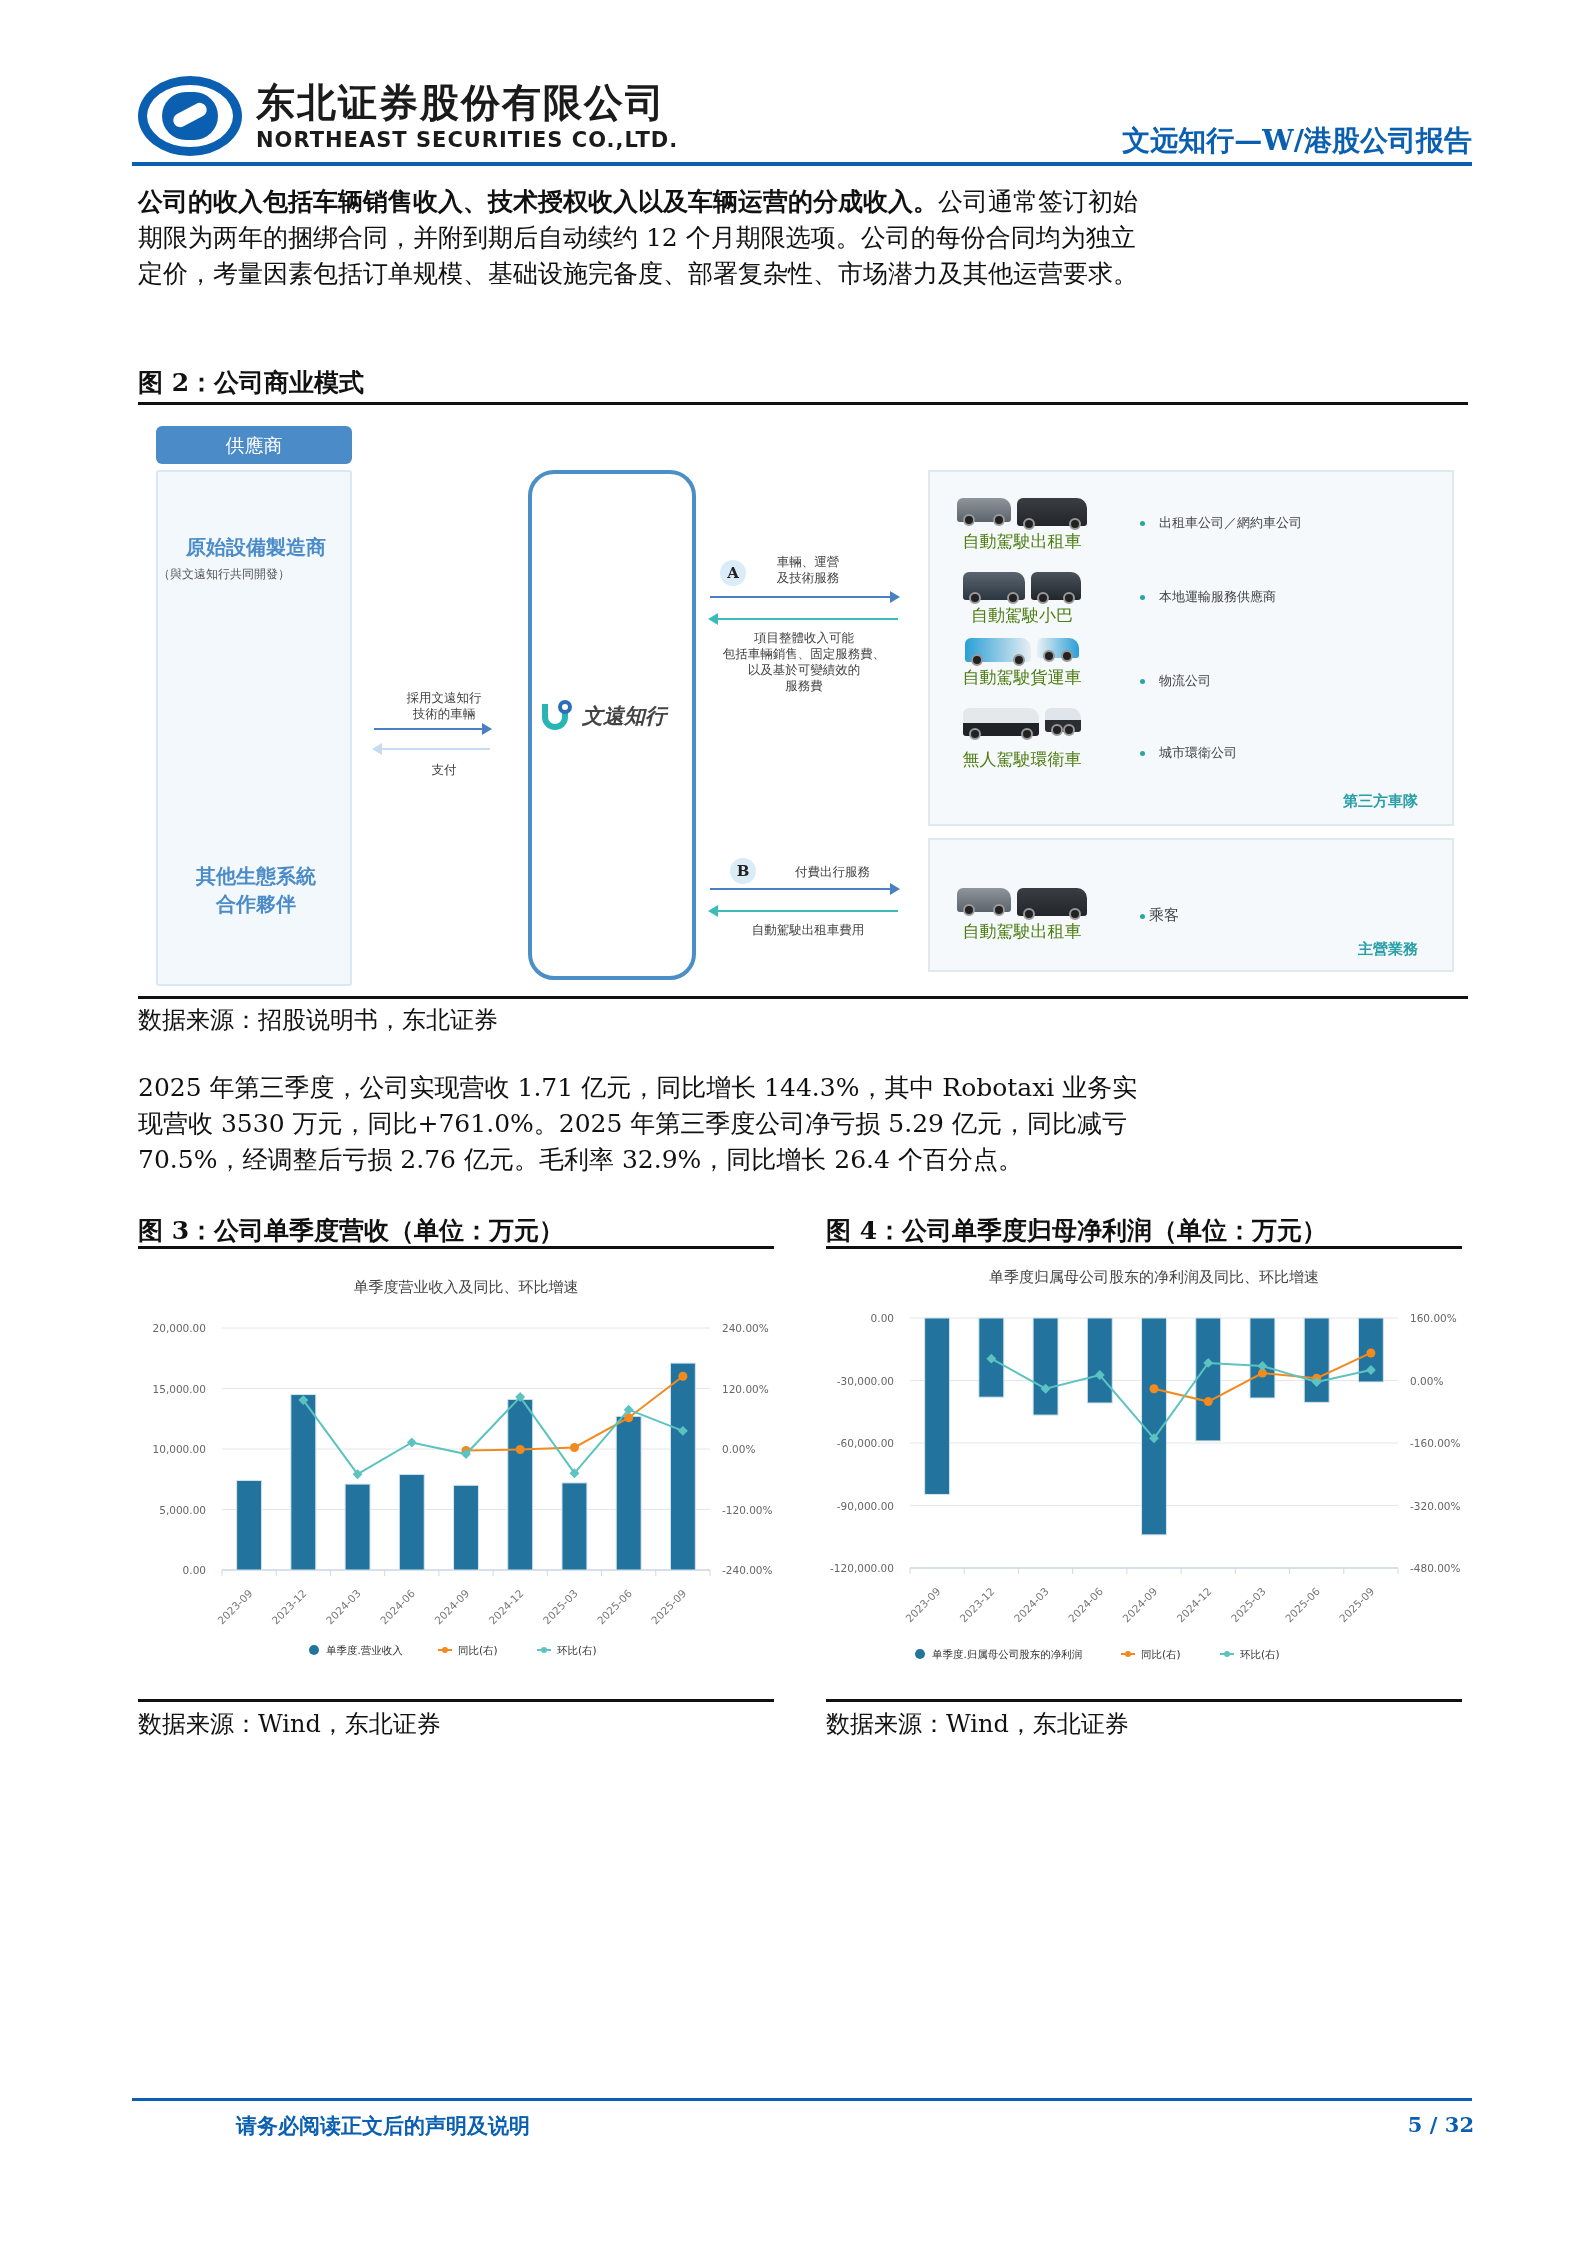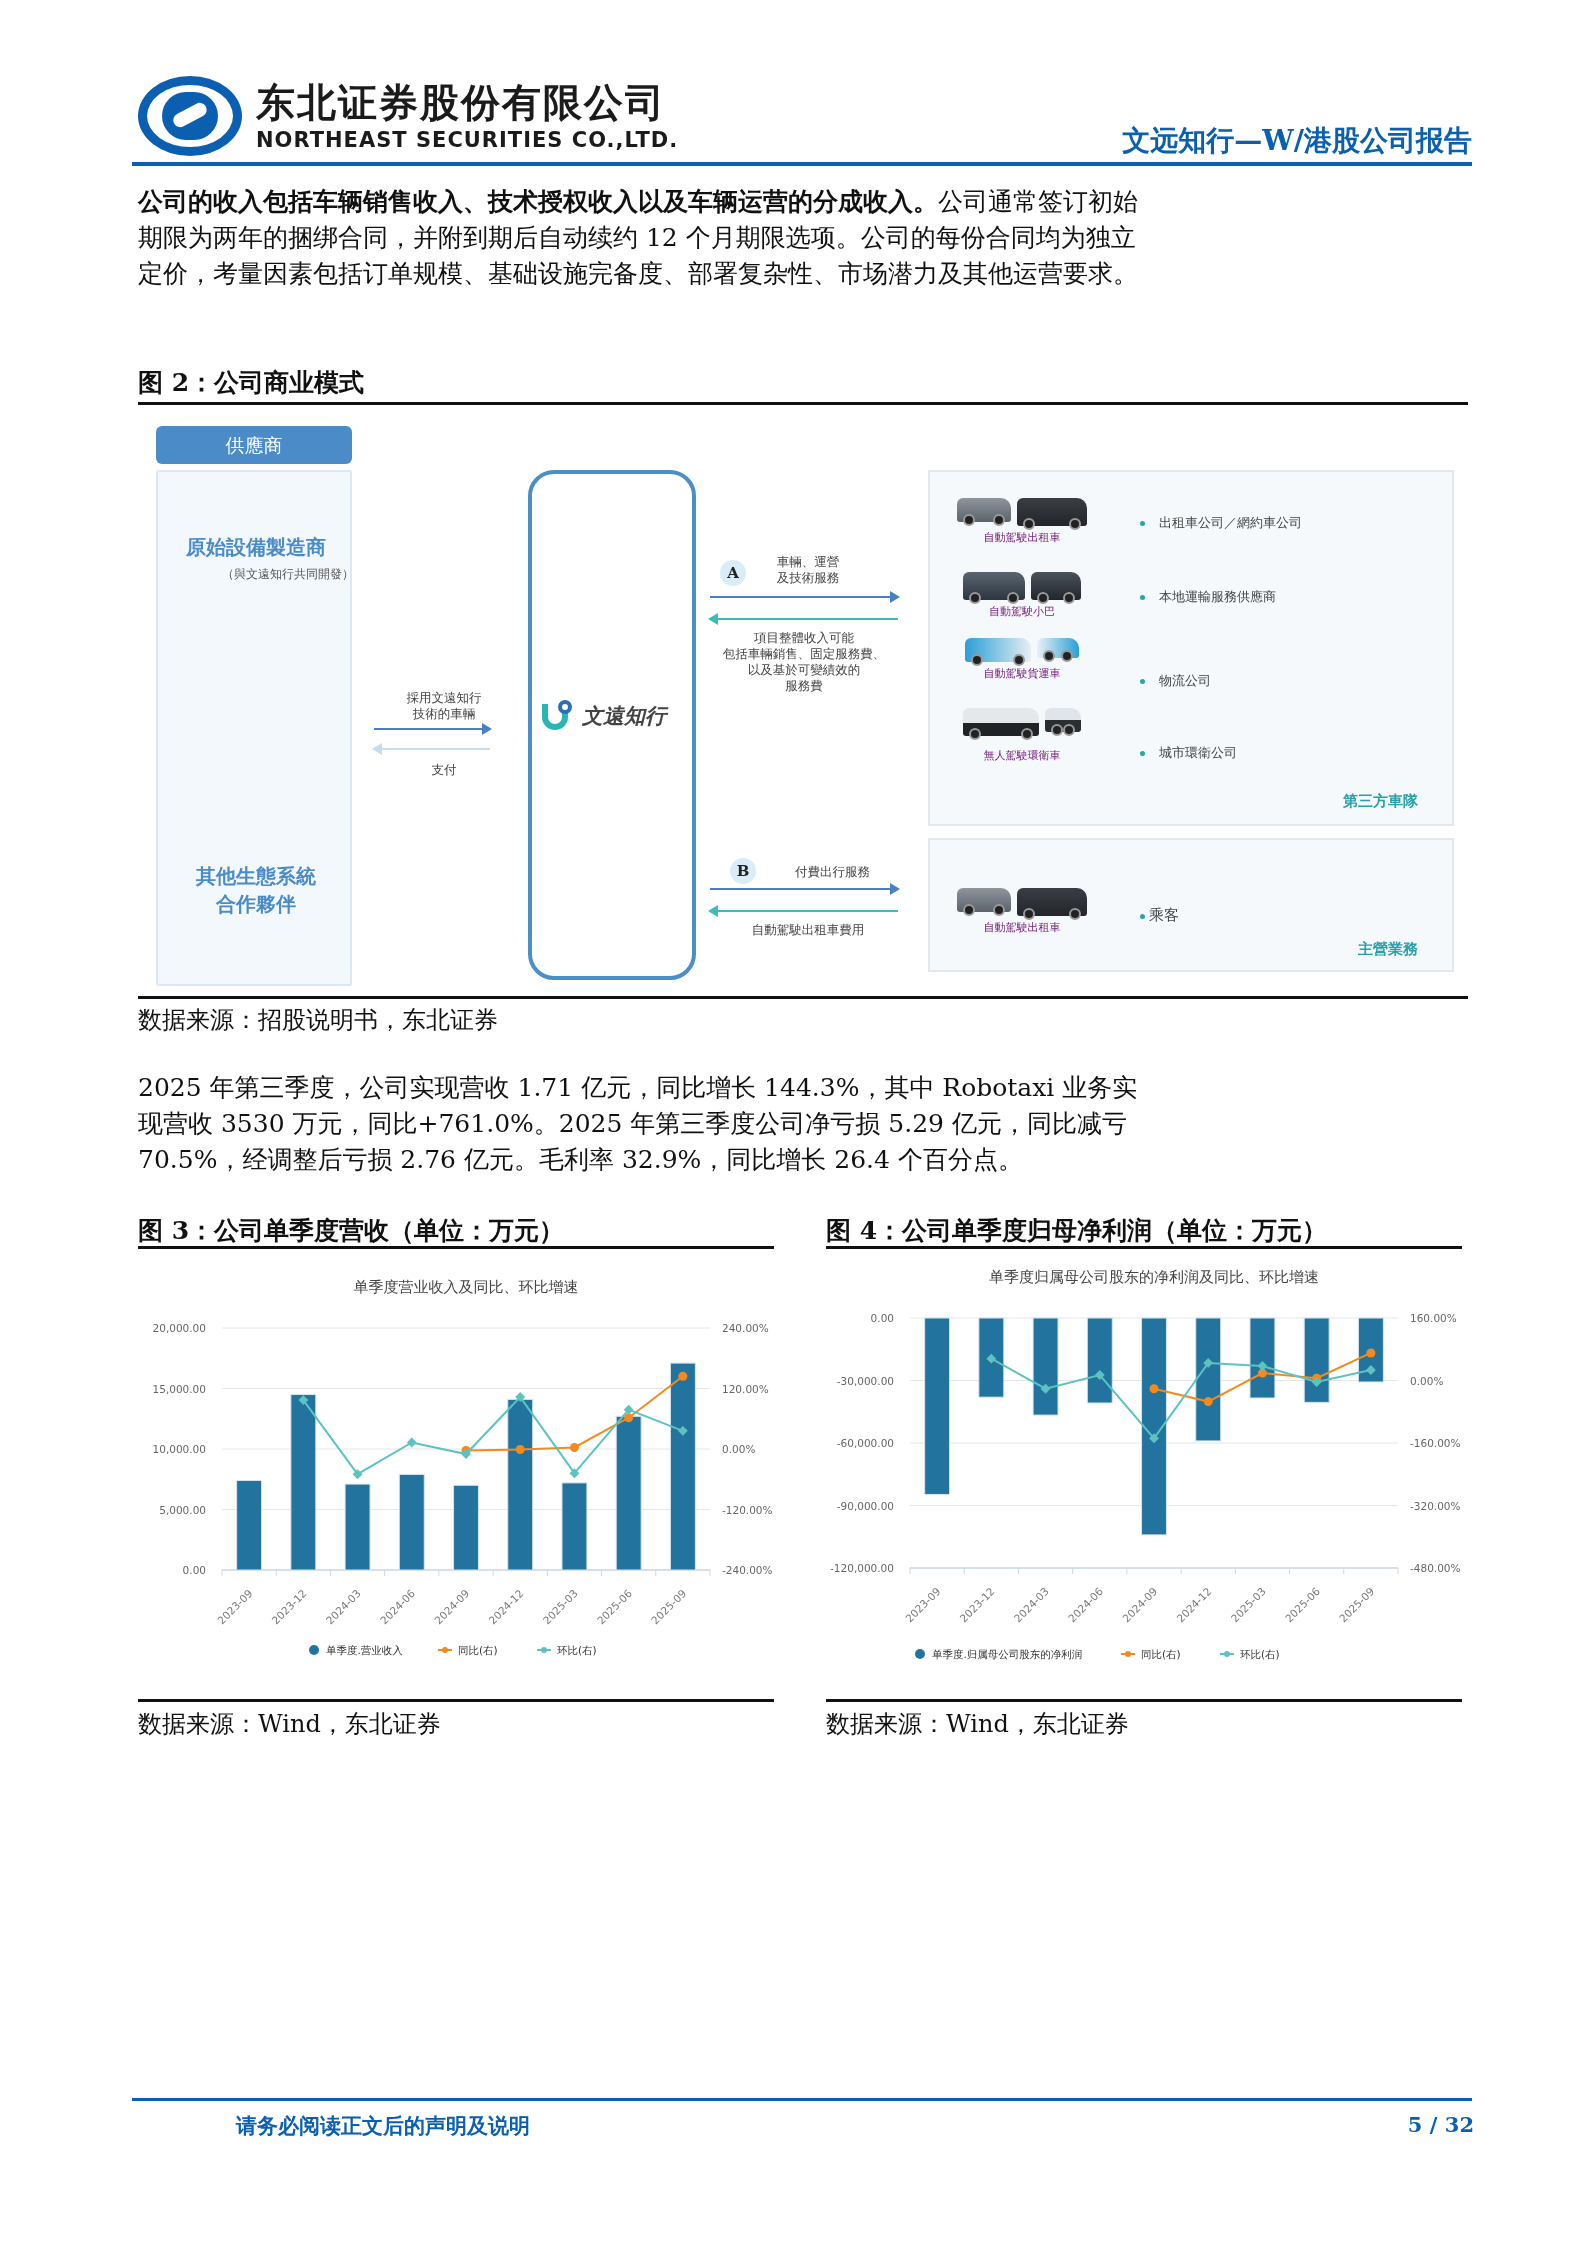--- a/index.html
+++ b/index.html
@@ -17,41 +17,41 @@
   .para { left: 138px; width: 1020px; font-size: 25px; line-height: 36px; }
   .para b { font-weight: bold; }
   .fig-title { font-size: 25px; font-weight: bold; }
   .fig-rule { height: 3px; background: #111; }
   .src { font-size: 24px; }
   
   .diag { left: 138px; top: 414px; width: 1332px; height: 576px; }
   .sup-head { left: 18px; top: 12px; width: 196px; height: 38px; background: #4a8bc8; border-radius: 6px; color: #fff; font-family: "DejaVu Sans", sans-serif; font-size: 19px; text-align: center; line-height: 38px; }
   .sup-body { left: 18px; top: 56px; width: 196px; height: 516px; background: #f3f8fc; border: 2px solid #dbe7f2; border-radius: 3px; }
   .sup-oem { left: 0; top: 62px; width: 196px; text-align: center; color: #4a8bc8; font-family: "DejaVu Sans", sans-serif; font-size: 20px; font-weight: bold; }
-  .sup-oem-sub { left: 0; top: 94px; width: 196px; text-align: right; color: #555; font-size: 12px; }
+  .sup-oem-sub { left: 0; top: 94px; width: 196px; text-align: left; color: #555; font-size: 12px; }
   .sup-eco { left: 0; top: 390px; width: 196px; text-align: center; color: #4a8bc8; font-family: "DejaVu Sans", sans-serif; font-size: 20px; font-weight: bold; line-height: 28px; }
   .center-box-r { left: 390px; top: 56px; width: 168px; height: 510px; border-radius: 26px; border: 4px solid #4a9bc6; background: #fff; }
   .center-logo { left: 404px; top: 286px; display: flex; align-items: center; gap: 8px; font-style: italic; }
   .wl-mark { width: 32px; height: 32px; position: relative; }
   .wl-mark .u { position: absolute; left: 0; top: 4px; width: 26px; height: 26px; border: 6px solid #2ab5b5; border-top: none; border-radius: 0 0 14px 14px; }
   .wl-mark .o { position: absolute; left: 16px; top: 0; width: 14px; height: 14px; border-radius: 50%; border: 4px solid #2a6fb8; background: #fff; }
   .wl-text { font-family: "DejaVu Sans", sans-serif; font-weight: bold; font-size: 21px; color: #444; }
   .arrow { height: 2px; }
   .arrow.r::after { content: ""; position: absolute; right: -2px; top: -5px; border-left: 10px solid currentColor; border-top: 6px solid transparent; border-bottom: 6px solid transparent; }
   .arrow.l::before { content: ""; position: absolute; left: -2px; top: -5px; border-right: 10px solid currentColor; border-top: 6px solid transparent; border-bottom: 6px solid transparent; }
   .small-lbl { font-size: 12.5px; color: #444; text-align: center; line-height: 16px; }
   .badge { width: 26px; height: 26px; border-radius: 50%; background: #d9ecf8; font-weight: bold; font-size: 15px; text-align: center; line-height: 26px; color: #222; }
   .cust-head { left: 790px; top: 12px; width: 526px; height: 38px; background: #37bcbc; border-radius: 6px; color: #fff; font-family: "DejaVu Sans", sans-serif; font-size: 19px; text-align: center; line-height: 38px; }
   .cust-box { left: 790px; top: 56px; width: 526px; height: 356px; background: #f5f9fb; border: 2px solid #e2e9ee; }
   .main-box { left: 790px; top: 424px; width: 526px; height: 134px; background: #f5f9fb; border: 2px solid #e2e9ee; }
   .vehicle { display: flex; gap: 6px; }
   .veh { height: 24px; border-radius: 6px 10px 3px 3px; position: relative; }
   .veh::before, .veh::after { content: ""; position: absolute; bottom: -4px; width: 8px; height: 8px; border-radius: 50%; background: #222; border: 2px solid #999; }
   .veh::before { left: 6px; } .veh::after { right: 6px; }
-  .veh-cap { font-size: 11px; color: #701a75; text-align: center; margin-top: 4px; }
+  .veh-cap { font-size: 17px; color: #4d7c0f; text-align: center; margin-top: 4px; }
   .cust-item { font-size: 13px; color: #444; }
   .cust-item .dot { display: inline-block; width: 5px; height: 5px; border-radius: 50%; background: #2aa5a5; margin-right: 14px; vertical-align: middle; }
   .corner-lbl { font-family: "DejaVu Sans", sans-serif; font-weight: bold; font-size: 15px; color: #2a9fa8; }
   
   .chart-wrap { width: 642px; height: 450px; }
   .chart-svg text { font-family: "DejaVu Sans", sans-serif; }
   
   .foot-rule { left: 132px; top: 2098px; width: 1340px; height: 3px; background: #0a5fb0; }
   .foot-text { left: 236px; top: 2112px; font-size: 21px; font-weight: bold; color: #0a5fb0; }
   .foot-page { right: 114px; top: 2112px; font-size: 21px; font-weight: bold; color: #0a5fb0; }

